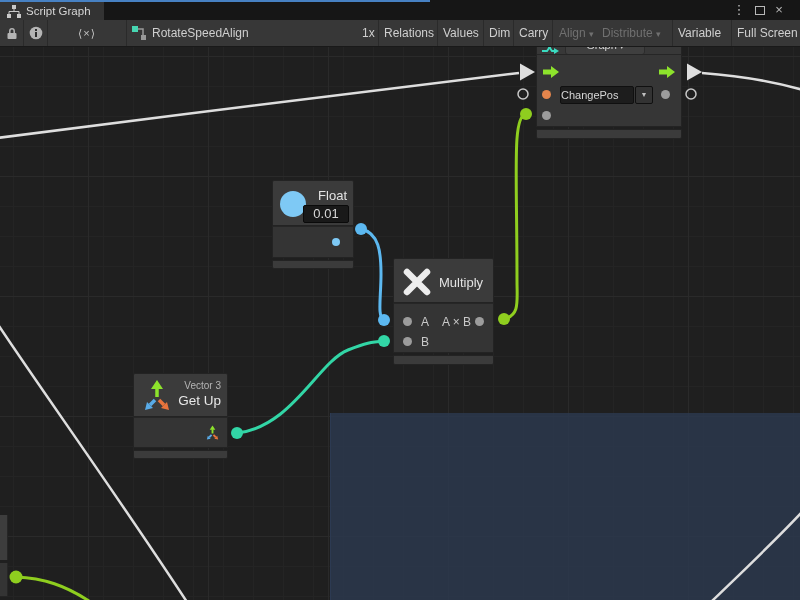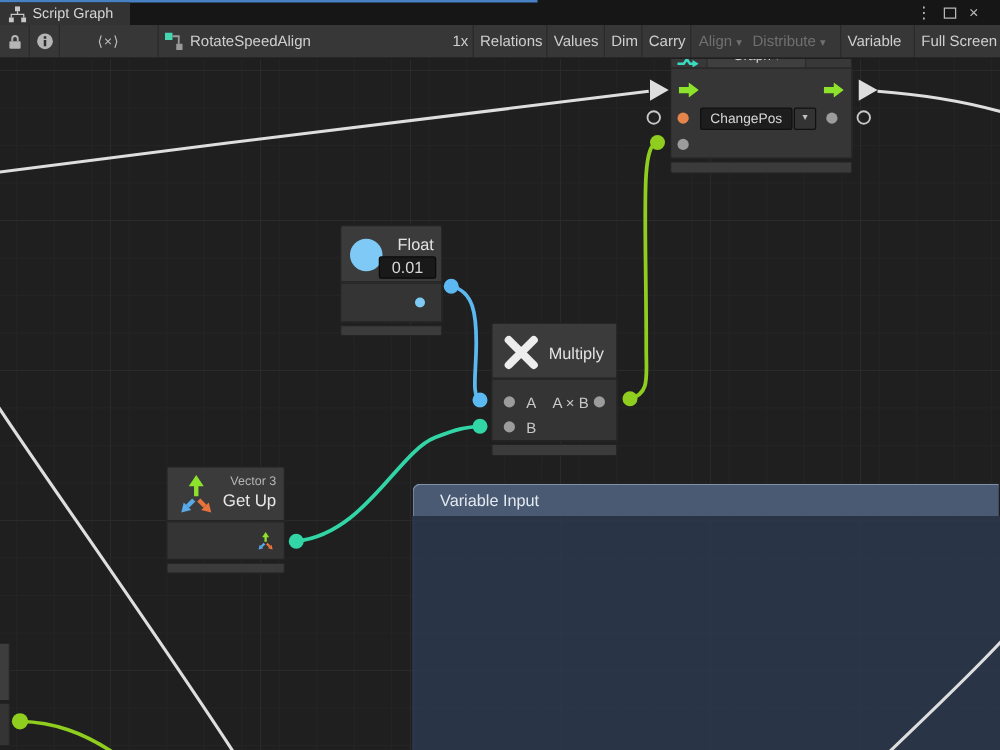--- a/index.html
+++ b/index.html
@@ -49,31 +49,30 @@
   
   .node{position:absolute;z-index:20;}
   .n-header{position:relative;background:#3b3b3b;border:1px solid #232323;border-radius:2px 2px 0 0;box-sizing:border-box;}
   .n-body{position:relative;background:#343434;border:1px solid #232323;border-top:1px solid #262626;box-sizing:border-box;}
   .n-footer{position:relative;background:#3b3b3b;border:1px solid #232323;border-radius:0 0 2px 2px;margin-top:2px;box-sizing:border-box;}
   .dot{position:absolute;width:9px;height:9px;border-radius:50%;}
   .gray{background:#9c9c9c;}
   .ntitle{position:absolute;font-size:13px;color:#e3e3e3;}
   .plabel{position:absolute;font-size:12px;color:#c9c9c9;}
   .valuebox{position:absolute;background:#191919;border:1px solid #0a0a0a;border-radius:2px;color:#d8d8d8;font-size:13px;text-align:center;}
-  .ddfield{position:absolute;background:#1d1d1d;border:1px solid #101010;border-radius:2px;color:#d6d6d6;font-size:11px;text-align:center;}
+  .ddfield{position:absolute;background:#1d1d1d;border:1px solid #101010;border-radius:2px;color:#d6d6d6;font-size:11px;}
   .ddcaret{position:absolute;background:#333333;border:1px solid #101010;border-radius:2px;color:#c0c0c0;font-size:7px;text-align:center;}
   .hbtn{position:absolute;background:#3f3f3f;border:1px solid #2c2c2c;border-radius:3px;color:#d4d4d4;font-size:11px;text-align:center;}
 </style>
 </head>
 <body>
 
 <div class="canvas"></div>
 
 <div class="group">
-  <div class="group-header">Variable Input</div>
   <div class="group-body"></div>
 </div>
 
 <svg class="wires" viewBox="0 0 800 600">
 
   <path d="M -3,138 C 170,115 370,92 519,73" stroke="#DEDEDE" stroke-width="2.5" fill="none"></path>
   <polygon points="520,63.5 535,72 520,80.5" fill="#DEDEDE"></polygon>
   <polygon points="687,63.5 702,72 687,80.5" fill="#DEDEDE"></polygon>
   <path d="M 702,73 C 742,76 775,82 803,90" stroke="#DEDEDE" stroke-width="2.5" fill="none"></path>
   <path d="M -3,323 C 40,388 115,492 187,602" stroke="#DEDEDE" stroke-width="2.5" fill="none"></path>

